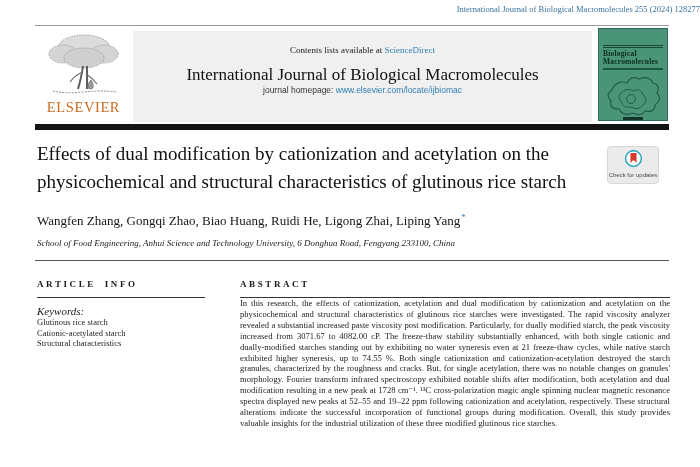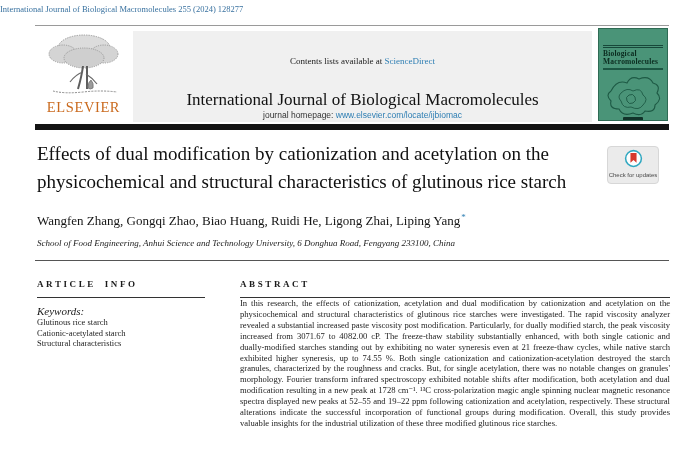--- a/index.html
+++ b/index.html
@@ -1,31 +1,31 @@
 <!DOCTYPE html>
 <html><head>
 <meta charset="utf-8">
 <style>
   * { margin: 0; padding: 0; box-sizing: border-box; }
   html, body { width: 700px; height: 467px; background: #fff; overflow: hidden; }
   body { position: relative; font-family: "Liberation Serif", "DejaVu Serif", serif; color: #1a1a1a; }
 
-  .citation { position: absolute; top: 4px; left: 0; width: 700px; text-align: left;
+  .citation { position: absolute; top: 4px; left: 0; width: 700px; text-align: right;
               font-size: 8.5px; color: #38719f; }
   .rule-thin-top { position: absolute; top: 25px; left: 35px; width: 634px; height: 1px; background: #9a9a9a; }
 
   .elsevier-logo { position: absolute; left: 37px; top: 32px; width: 93px; height: 91px; text-align: center; }
   .elsevier-logo .tree { display: block; margin: 0 auto; }
   .elsevier-name { font-size: 14.5px; color: #ca6a1e; letter-spacing: 0.6px; margin-top: 1px; }
 
   .band-center { position: absolute; left: 133px; top: 31px; width: 459px; height: 91px;
                  background: #f0f0f0; text-align: center; }
-  .contents-line { padding-top: 25px; font-size: 9px; color: #222; }
+  .contents-line { padding-top: 14px; font-size: 9px; color: #222; }
   .link-blue { color: #2e7eb3; }
-  .masthead-title { font-size: 17px; color: #111; margin-top: 24px; }
+  .masthead-title { font-size: 17px; color: #111; margin-top: 10px; }
   .homepage-line { font-family: "Liberation Sans", "DejaVu Sans", sans-serif; font-size: 8.5px;
                    color: #333; }
 
   .cover { position: absolute; left: 598px; top: 28px; width: 70px; height: 93px;
            background: #4a9478; border: 1px solid #2f6b54; padding: 16px 4px; overflow: hidden; }
   .cover-topline { height: 3px; border-top: 1px solid #17483a; border-bottom: 1px solid #17483a; margin-bottom: 2px; }
   .cover-title { font-size: 7.5px; font-weight: bold; line-height: 8px; color: #0b2b1f; letter-spacing: 0.2px; }
   .cover-subline { height: 2px; background: #1c5743; margin: 2px 0 1px 0; }
   .cover-art { display: block; }
   .cover-footer { width: 20px; height: 5px; background: #12342a; margin: 0 auto; border-radius: 1px; }

